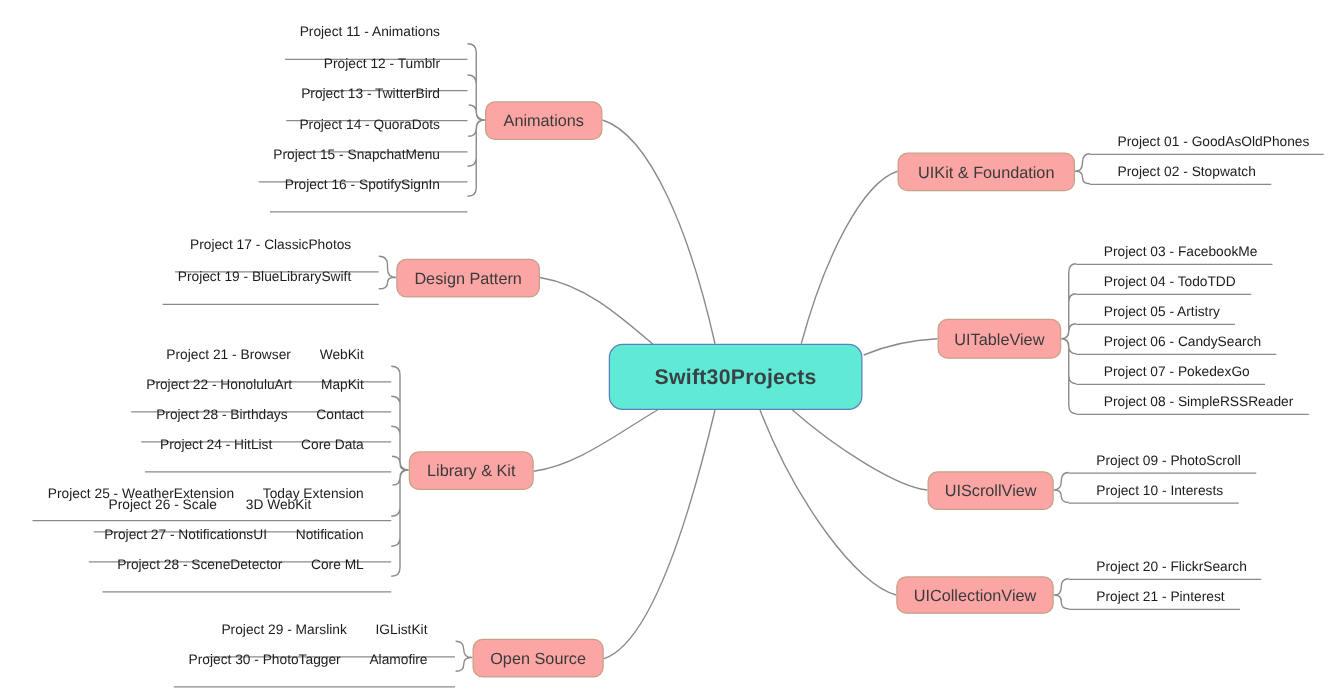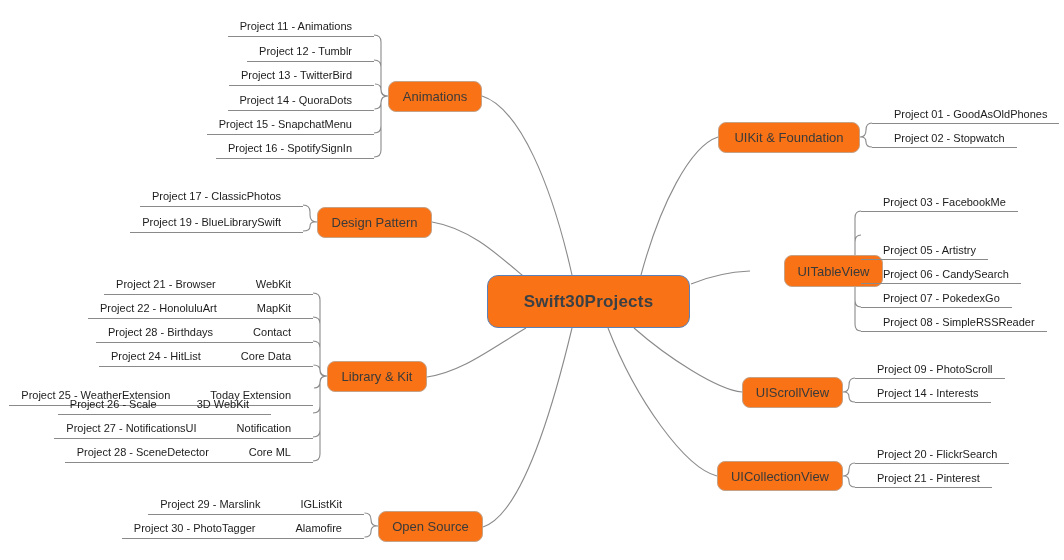--- a/index.html
+++ b/index.html
@@ -5,30 +5,30 @@
   html,body{margin:0;padding:0;background:#ffffff;}
   #stage{
     position:relative;width:1064px;height:560px;overflow:hidden;background:#ffffff;
     font-family:"Liberation Sans",sans-serif;
   }
   #wires{position:absolute;left:0;top:0;width:1064px;height:560px;pointer-events:none;}
   .leaf{
     position:absolute;height:17px;line-height:17px;font-size:11px;
     white-space:nowrap;color:#1c1c1c;border-bottom:1px solid #8a8a8a;
   }
-  .leaf.l{padding:0 22px 1px 12px;}
+  .leaf.l{padding:0 22px 12px 12px;}
   .leaf.r{padding:0 12px 0 22px;}
-  .leaf.cols{display:flex;gap:40px;}
+  .leaf.cols{display:flex;gap:23px;}
   .node{
     position:absolute;box-sizing:border-box;display:flex;align-items:center;justify-content:center;
-    background:#f97316;border:1px solid #c5a186;border-radius:8px;
+    background:#fca5a5;border:1px solid #c5a186;border-radius:8px;
     font-size:13px;color:#3a3a3a;white-space:nowrap;
   }
   .node.root{
-    background:#f97316;border:1.5px solid #5a82ba;border-radius:11px;
+    background:#5eead4;border:1.5px solid #5a82ba;border-radius:11px;
     font-weight:bold;font-size:17px;color:#3b4045;letter-spacing:.2px;
   }
 </style>
 </head>
 <body>
 
 <div id="stage">
 
   <svg id="wires" viewBox="0 0 1064 560" fill="none" stroke="#8a8a8a" stroke-width="1.1">
 
@@ -51,21 +51,21 @@
     <path d="M855,463 Q849,463 849,469.5 Q849,476 843,476 M855,487 Q849,487 849,481.5 Q849,476 844,476 H843"></path>
   </svg>
 
   <div class="node root" style="left:487px;top:275px;width:203px;height:53px">Swift30Projects</div>
 
   <div class="node" style="left:388px;top:81px;width:94px;height:31px">Animations</div>
   <div class="node" style="left:317px;top:207px;width:115px;height:31px">Design Pattern</div>
   <div class="node" style="left:327px;top:361px;width:100px;height:31px">Library &amp; Kit</div>
   <div class="node" style="left:378px;top:511px;width:105px;height:31px">Open Source</div>
   <div class="node" style="left:718px;top:122px;width:142px;height:31px">UIKit &amp; Foundation</div>
-  <div class="node" style="left:784px;top:255px;width:99px;height:32px">UITableView</div>
+  <div class="node" style="left:750px;top:255px;width:99px;height:32px">UITableView</div>
   <div class="node" style="left:717px;top:461px;width:126px;height:30px">UICollectionView</div>
   <div class="node" style="left:742px;top:377px;width:101px;height:31px">UIScrollView</div>
 
   <div class="leaf l" style="top:18px;right:690px">Project 11 - Animations</div>
   <div class="leaf l" style="top:43px;right:690px">Project 12 - Tumblr</div>
   <div class="leaf l" style="top:67px;right:690px">Project 13 - TwitterBird</div>
   <div class="leaf l" style="top:92px;right:690px">Project 14 - QuoraDots</div>
   <div class="leaf l" style="top:116px;right:690px">Project 15 - SnapchatMenu</div>
   <div class="leaf l" style="top:140px;right:690px">Project 16 - SpotifySignIn</div>
 
@@ -111,24 +111,25 @@
   </div>
   <div class="leaf l cols" style="top:520px;right:700px">
     <span>Project 30 - PhotoTagger</span>
     <span>Alamofire</span>
   </div>
 
   <div class="leaf r" style="top:106px;left:872px">Project 01 - GoodAsOldPhones</div>
   <div class="leaf r" style="top:130px;left:872px">Project 02 - Stopwatch</div>
 
   <div class="leaf r" style="top:194px;left:861px">Project 03 - FacebookMe</div>
+  <div class="leaf r" style="top:218px;left:861px">Project 04 - TodoTDD</div>
   <div class="leaf r" style="top:242px;left:861px">Project 05 - Artistry</div>
   <div class="leaf r" style="top:266px;left:861px">Project 06 - CandySearch</div>
   <div class="leaf r" style="top:290px;left:861px">Project 07 - PokedexGo</div>
   <div class="leaf r" style="top:314px;left:861px">Project 08 - SimpleRSSReader</div>
 
   <div class="leaf r" style="top:361px;left:855px">Project 09 - PhotoScroll</div>
-  <div class="leaf r" style="top:385px;left:855px">Project 14 - Interests</div>
+  <div class="leaf r" style="top:385px;left:855px">Project 10 - Interests</div>
 
   <div class="leaf r" style="top:446px;left:855px">Project 20 - FlickrSearch</div>
   <div class="leaf r" style="top:470px;left:855px">Project  21 - Pinterest</div>
 
 </div>
 
 </body></html>

